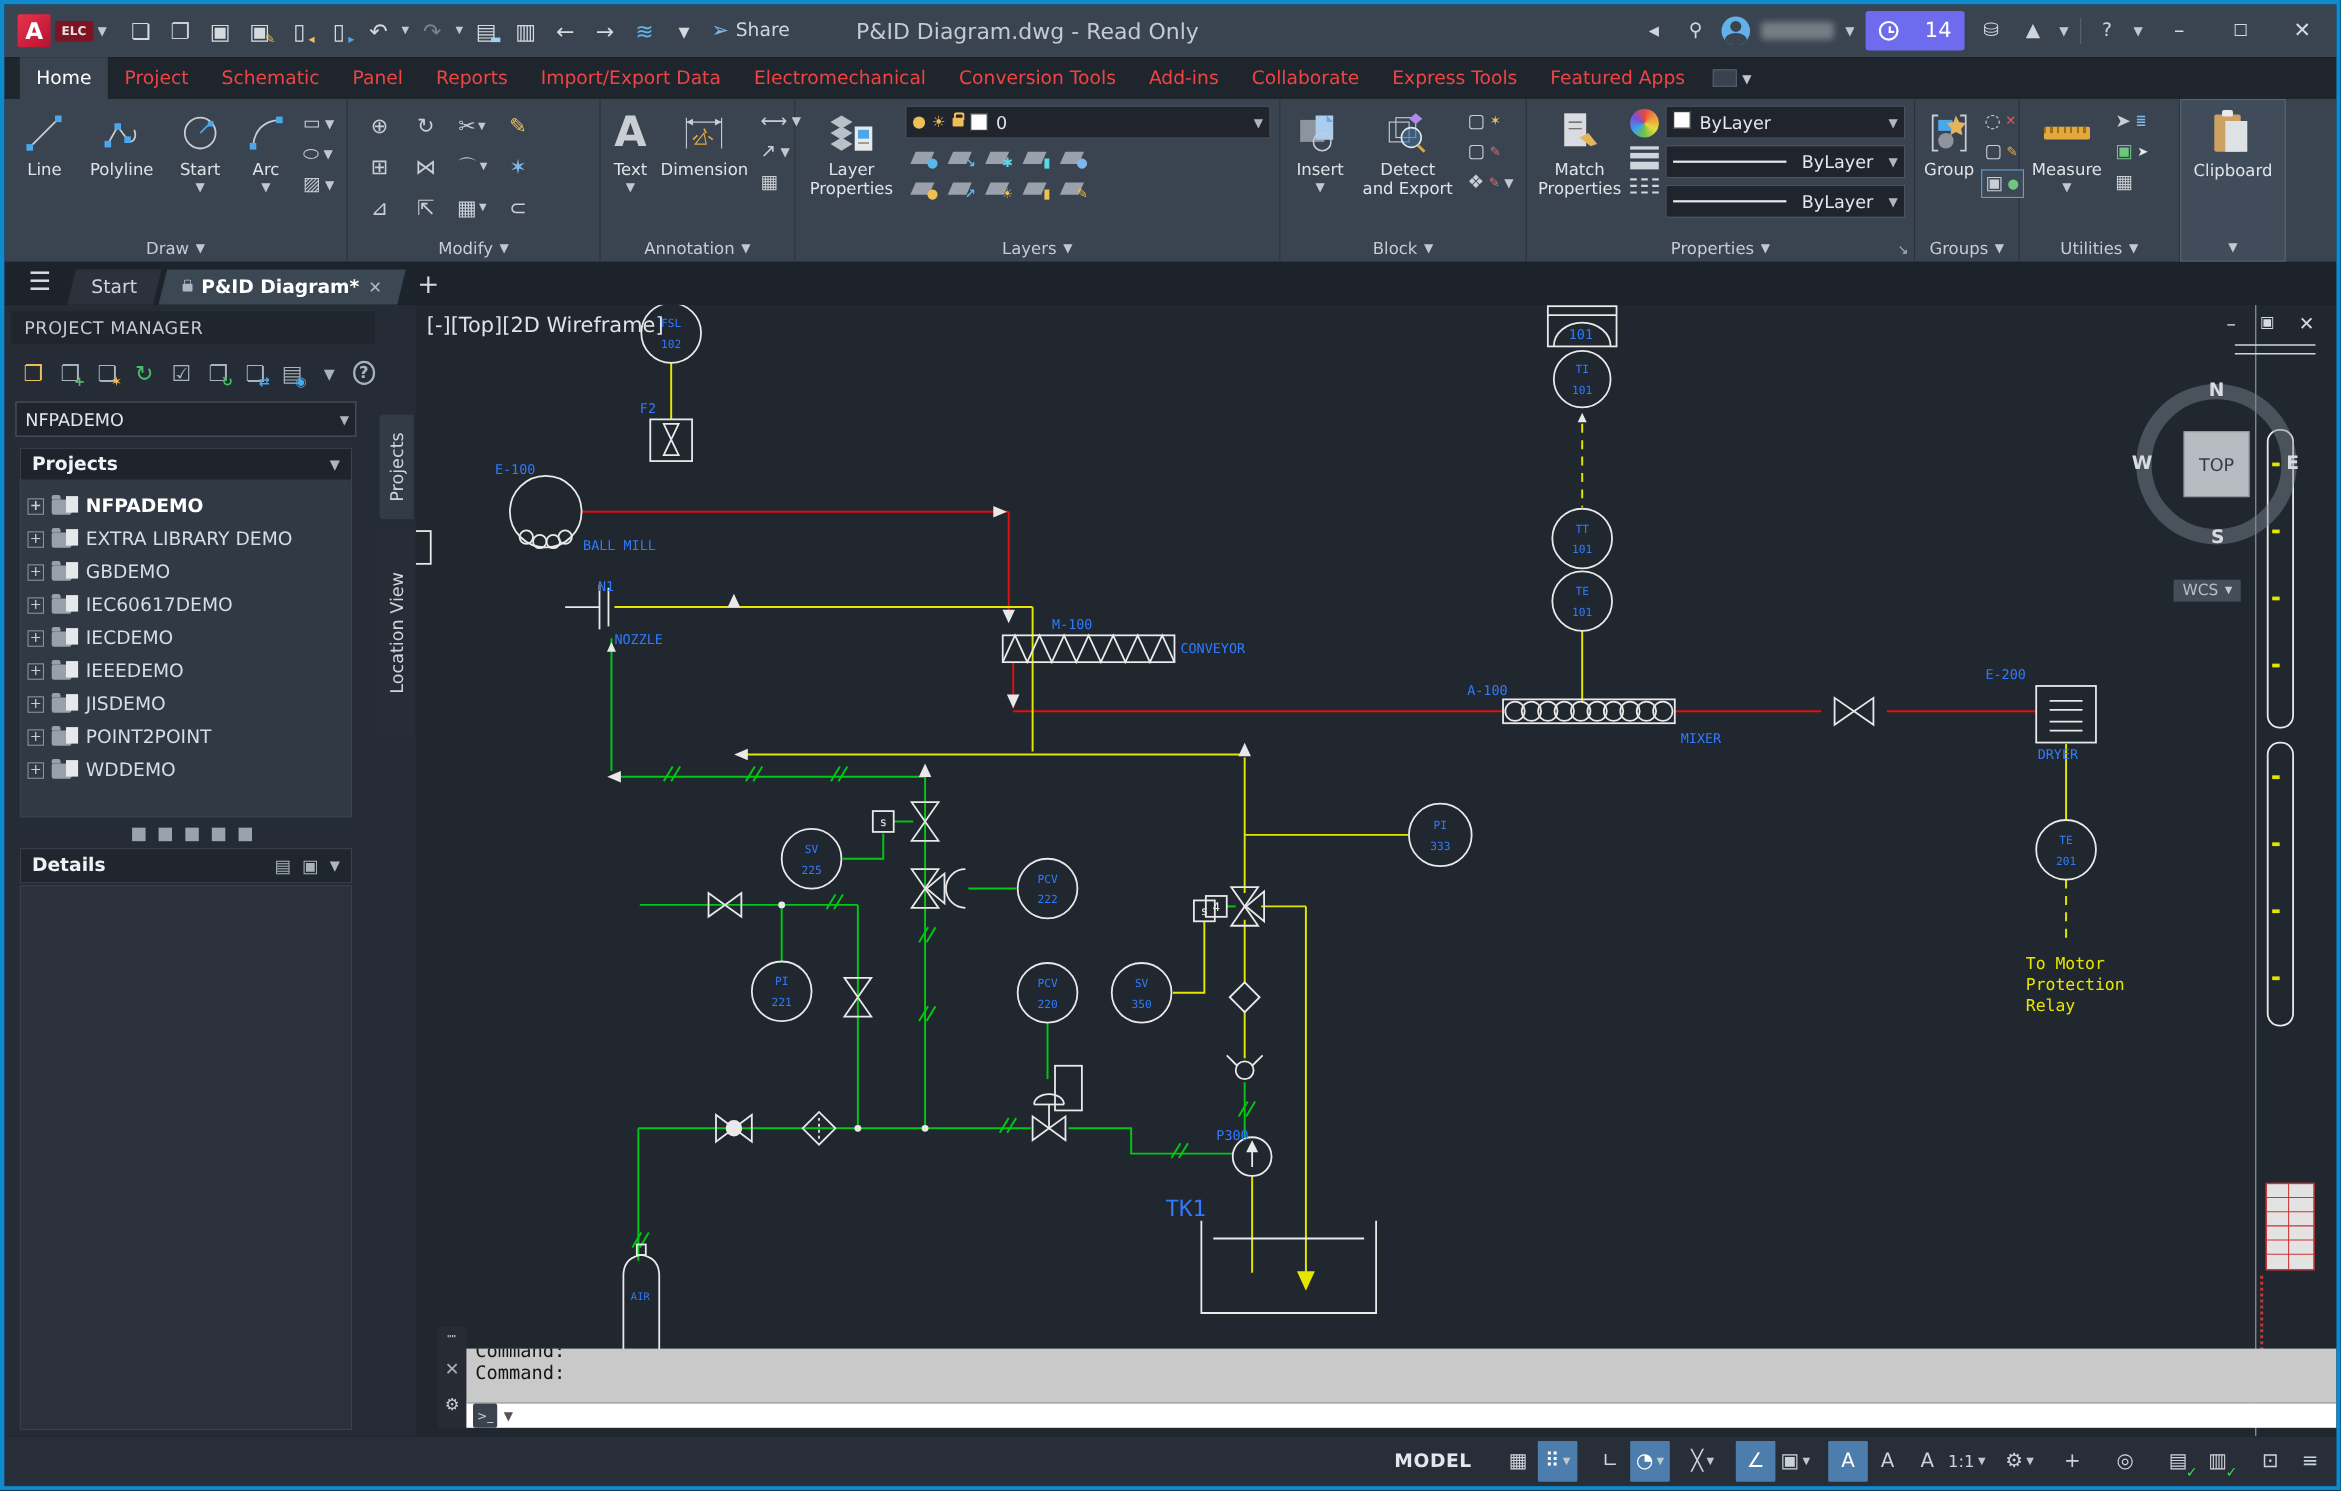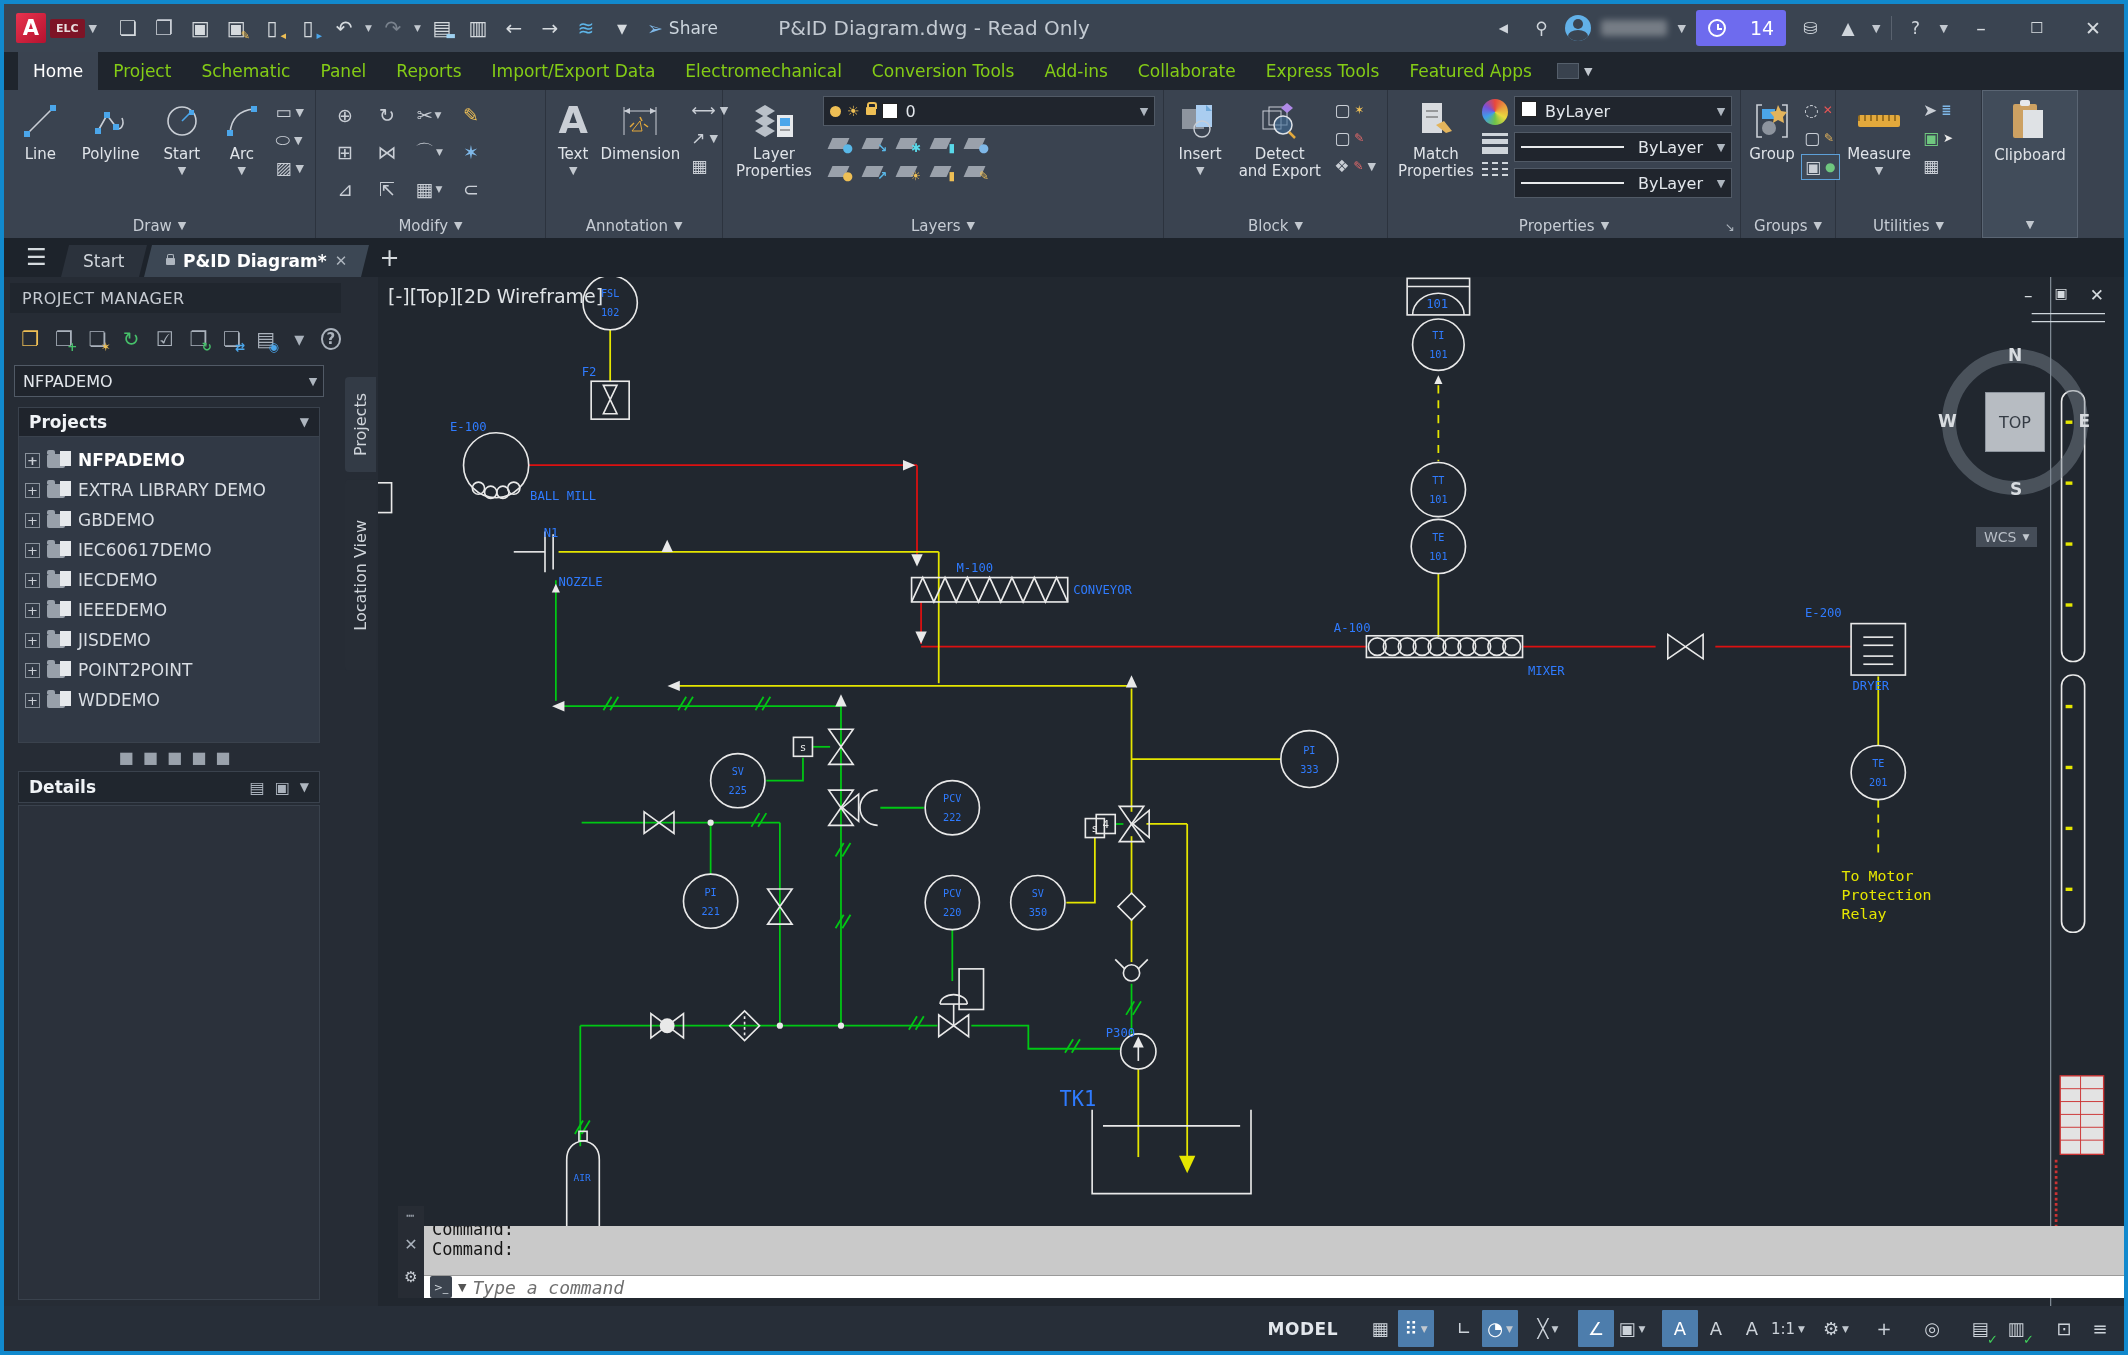--- a/index.html
+++ b/index.html
@@ -27,21 +27,21 @@
   #avatar::after { content:''; position:absolute; left:3px; top:15px; width:20px; height:12px; border-radius:50% 50% 0 0; background:#3a4451; }
   #user-blur { width:66px; height:16px; background:#8a9097; border-radius:3px; filter:blur(3px); opacity:.75; }
   #clock-badge { background:#6e6bee; color:#fff; border-radius:3px; height:36px; display:flex; align-items:center; gap:24px; padding:0 12px; font-size:19px; }
   #clock-badge .clk { width:18px; height:18px; border:2px solid #fff; border-radius:50%; position:relative; }
   #clock-badge .clk::before { content:''; position:absolute; left:7px; top:3px; width:2px; height:6px; background:#fff; }
   #clock-badge .clk::after { content:''; position:absolute; left:7px; top:7px; width:5px; height:2px; background:#fff; }
   .tb-sep { width:1px; height:24px; background:#59626e; }
   .win-ctl { color:#d5dade; font-size:19px; width:46px; text-align:center; }
   
   #ribbon-tabs { position:absolute; left:4px; top:52px; right:4px; height:38px; background:#1f252d; display:flex; align-items:stretch; padding-left:14px; }
-  .rtab { display:flex; align-items:center; padding:0 15px; color:#84cc16; font-size:17px; }
+  .rtab { display:flex; align-items:center; padding:0 15px; color:#ef4444; font-size:17px; }
   .rtab.active { background:#3a4350; color:#fff; }
   #rtab-extra { margin-left:10px; display:flex; align-items:center; gap:5px; color:#c9ced6; font-size:13px; }
   #rtab-extra .bx { background:#39424e; border:1px solid #555f6b; width:22px; height:16px; display:inline-block; }
   
   #ribbon { position:absolute; left:4px; top:90px; right:4px; height:148px; background:#3a4350; display:flex; }
   .rpanel { height:100%; border-right:1px solid #2c333e; display:flex; flex-direction:column; position:relative; }
   .rbody { flex:1; display:flex; align-items:flex-start; padding:6px 8px 0; gap:6px; }
   .rlabel { height:25px; display:flex; align-items:center; justify-content:center; gap:6px; color:#c6ccd4; font-size:15px; }
   .bigbtn { display:flex; flex-direction:column; align-items:center; justify-content:flex-start; gap:2px; padding:2px 4px; border-radius:2px; color:#dfe3e8; font-size:15px; text-align:center; line-height:1.15; }
   .bigbtn .ic { height:46px; display:flex; align-items:center; justify-content:center; }
@@ -1061,21 +1061,20 @@
   </div>
   <div id="cmd-right">
     <div id="cmd-hist">
         <div>Command:</div>
         <div>Command:</div>
         <div>Command:</div>
       </div>
     <div id="cmd-input-row">
       <span id="cmd-ico">&gt;_</span>
       <span class="dd">▼</span>
-      <input id="cmd-input" type="text" placeholder="Type a command" style="">
     </div>
   </div>
 </div>
 
 <div id="statusbar">
   <span class="sbtn" id="model-btn">MODEL</span>
   <span class="sgap"></span>
   <span id="status-toggles" style="display:flex;align-items:center;">
       <span class="sbtn">
         <span>▦</span>

